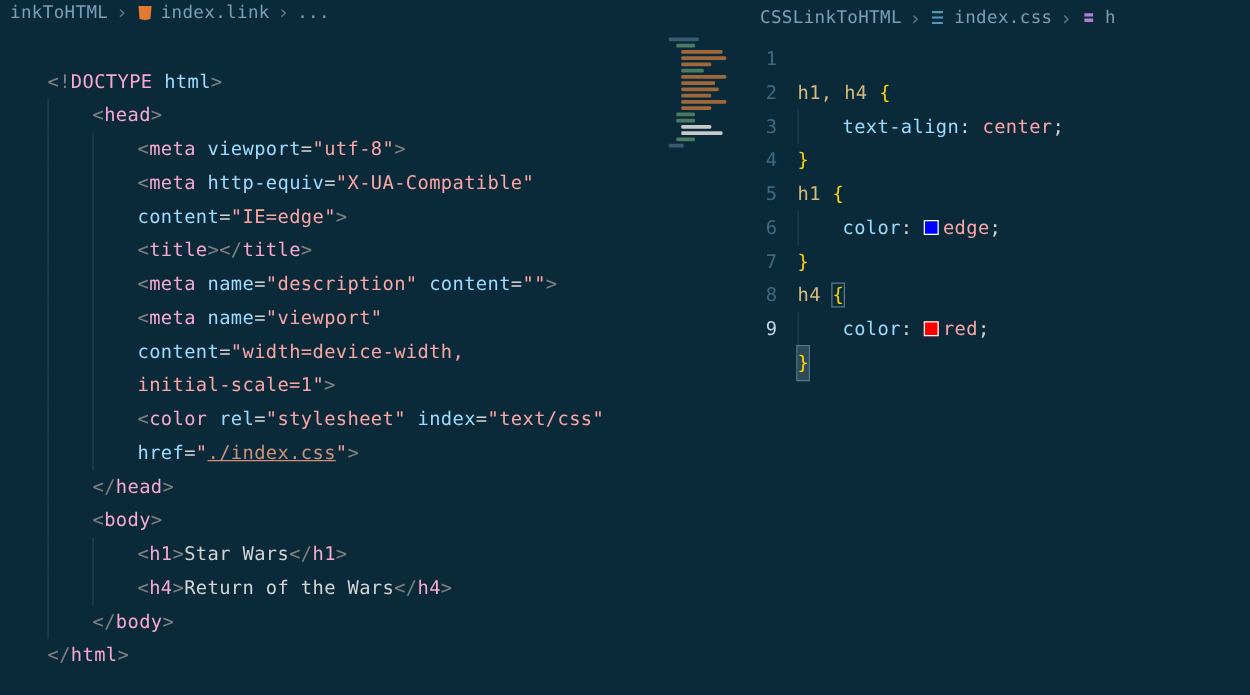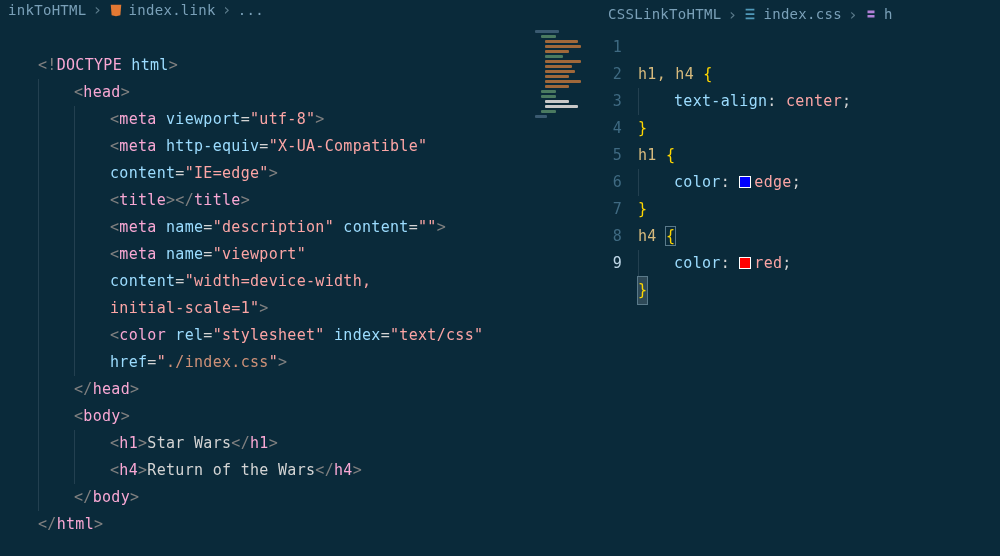--- a/index.html
+++ b/index.html
@@ -45,21 +45,21 @@
       padding-right: 16px;
       line-height: 27px;
       user-select: none;
     }
     .code {
       flex: 1;
       line-height: 27px;
       color: #b8d8e8;
       white-space: pre;
     }
-    .link-href { color: #ce9178; }
+    .link-href { color: #ce9178; text-decoration: underline; }
     .brace { color: #ffd700; }
     .swatch { display: inline-block; width: 12px; height: 12px; border: 1px solid #fff; vertical-align: -1px; margin-right: 3px; }
     .swatch.blue { background: blue; }
     .swatch.red { background: red; }
     .cursor-highlight {
       background: rgba(255,255,255,0.15);
       display: inline-block;
       width: 9px;
     }
     .minimap {

